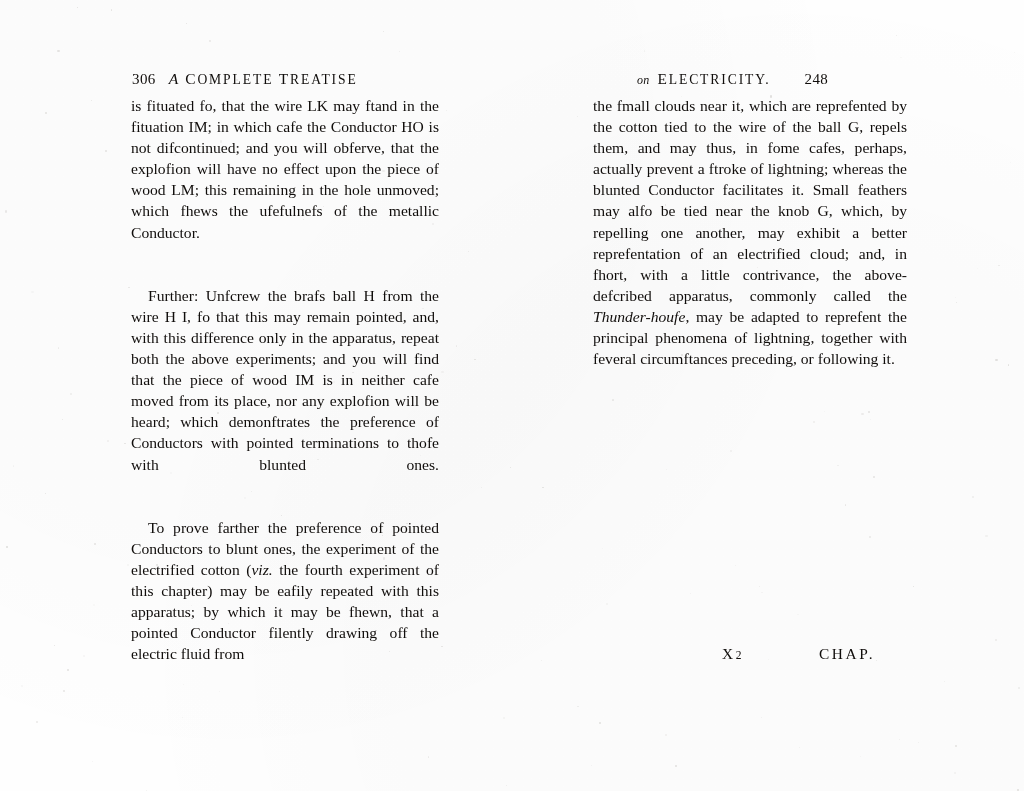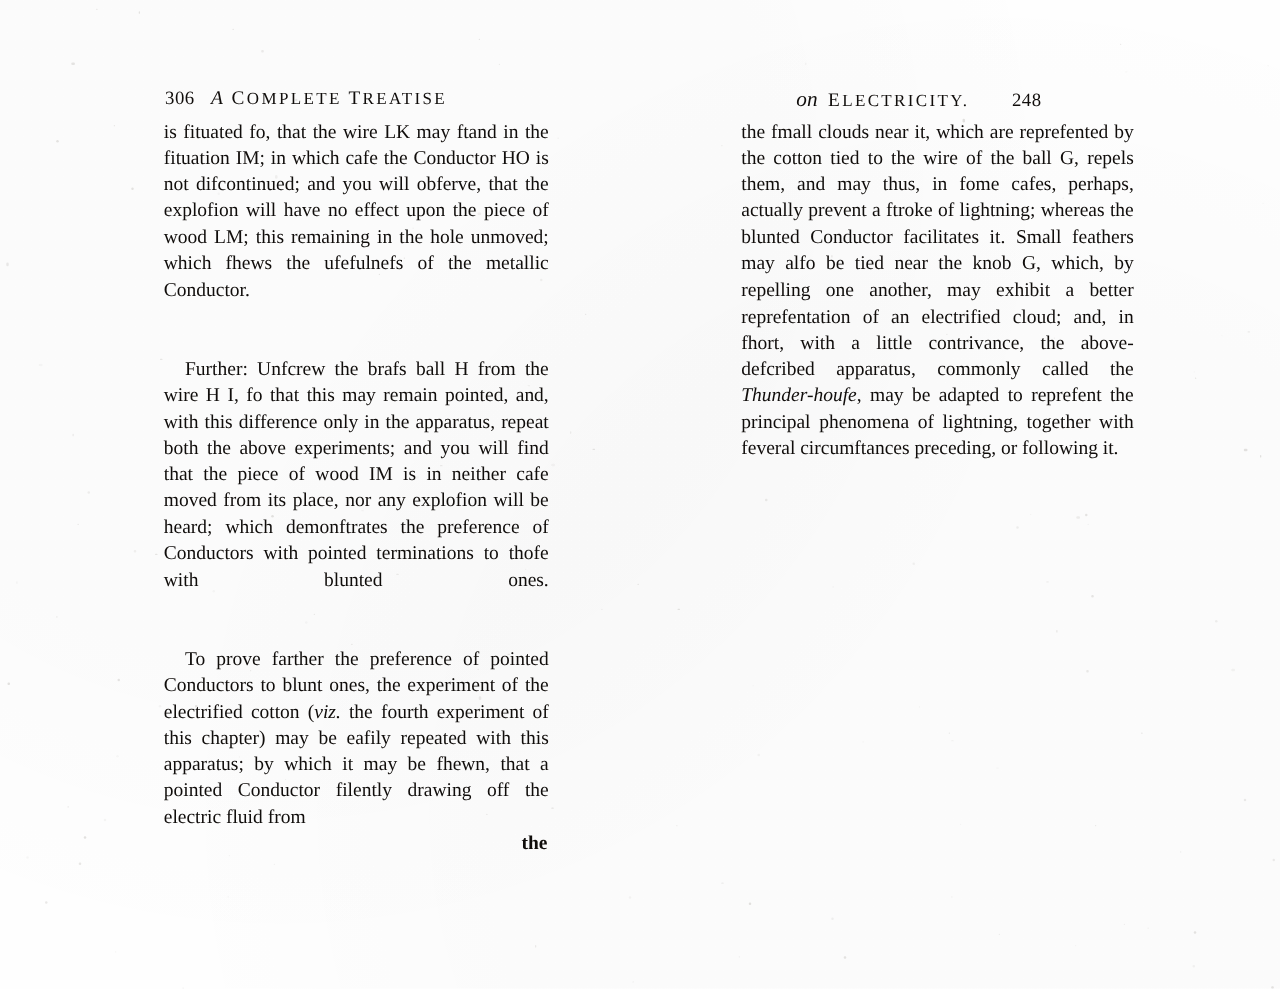--- a/index.html
+++ b/index.html
@@ -60,21 +60,21 @@
     font-size: 15px;
     letter-spacing: .4px;
   }
   .rh-title {
     font-size: 13.6px;
     letter-spacing: 1.9px;
   }
   .rh-title .rh-cap { font-size: 15.4px; }
   .rh-article {
     font-style: italic;
-    font-size: 17px;
+    font-size: 12px;
     letter-spacing: .2px;
   }
   .rh-initial {
     font-style: italic;
     font-size: 15.6px;
   }
   #rh-verso { text-align: left; padding-left: 1px; }
   #rh-verso .rh-folio { margin-right: 13px; }
   #rh-verso .rh-initial { margin-right: 7px; }
   #rh-recto { text-align: left; padding-left: 44px; }
@@ -314,26 +314,29 @@
     <p class="para">is fituated fo, that the wire LK may ftand in the fituation IM; in which cafe the Conductor HO is not difcontinued; and you will obferve, that the explofion will have no effect upon the piece of wood LM; this remaining in the hole unmoved; which fhews the ufefulnefs of the metallic Conductor.</p>
 
     <div class="para-gap"></div>
 
     <p class="para indent">Further: Unfcrew the brafs ball H from the wire H I, fo that this may remain pointed, and, with this difference only in the apparatus, repeat both the above experiments; and you will find that the piece of wood IM is in neither cafe moved from its place, nor any explofion will be heard; which demonftrates the preference of Conductors with pointed terminations to thofe with blunted ones.</p>
 
     <div class="para-gap"></div>
 
     <p class="para indent no-stretch"><span>To prove farther the preference of pointed Conductors to blunt ones, the experiment of the electrified cotton (</span><span class="ital">viz.</span><span> the fourth experiment of this chapter) may be eafily repeated with this apparatus; by which it may be fhewn, that a pointed Conductor filently drawing off the electric fluid from</span></p>
 
-    <p class="catchword">the</p>
   </div>
 
   <div class="page" id="page-recto">
 
     <div class="running-head" id="rh-recto">
       <span class="rh-article">on</span><span class="rh-title"><span class="rh-cap">E</span>LECTRICITY.</span><span class="rh-folio">248</span>
     </div>
 
     <p class="para no-stretch"><span>the fmall clouds near it, which are reprefented by the cotton tied to the wire of the ball G, repels them, and may thus, in fome cafes, perhaps, actually prevent a ftroke of lightning; whereas the blunted Conductor facilitates it. Small feathers may alfo be tied near the knob G, which, by repelling one another, may exhibit a better reprefentation of an electrified cloud; and, in fhort, with a little contrivance, the above-defcribed apparatus, commonly called the </span><span class="ital">Thunder-houfe</span><span>, may be adapted to reprefent the principal phenomena of lightning, together with feveral circumftances preceding, or following it.</span></p>
   </div>
 
+  <div id="recto-footline">
+    <span id="signature-mark"><span>X</span><span class="sig-num">2</span></span>
+    <span id="recto-catchword">CHAP.</span>
+  </div>
 
 </div>
 
 </body></html>

